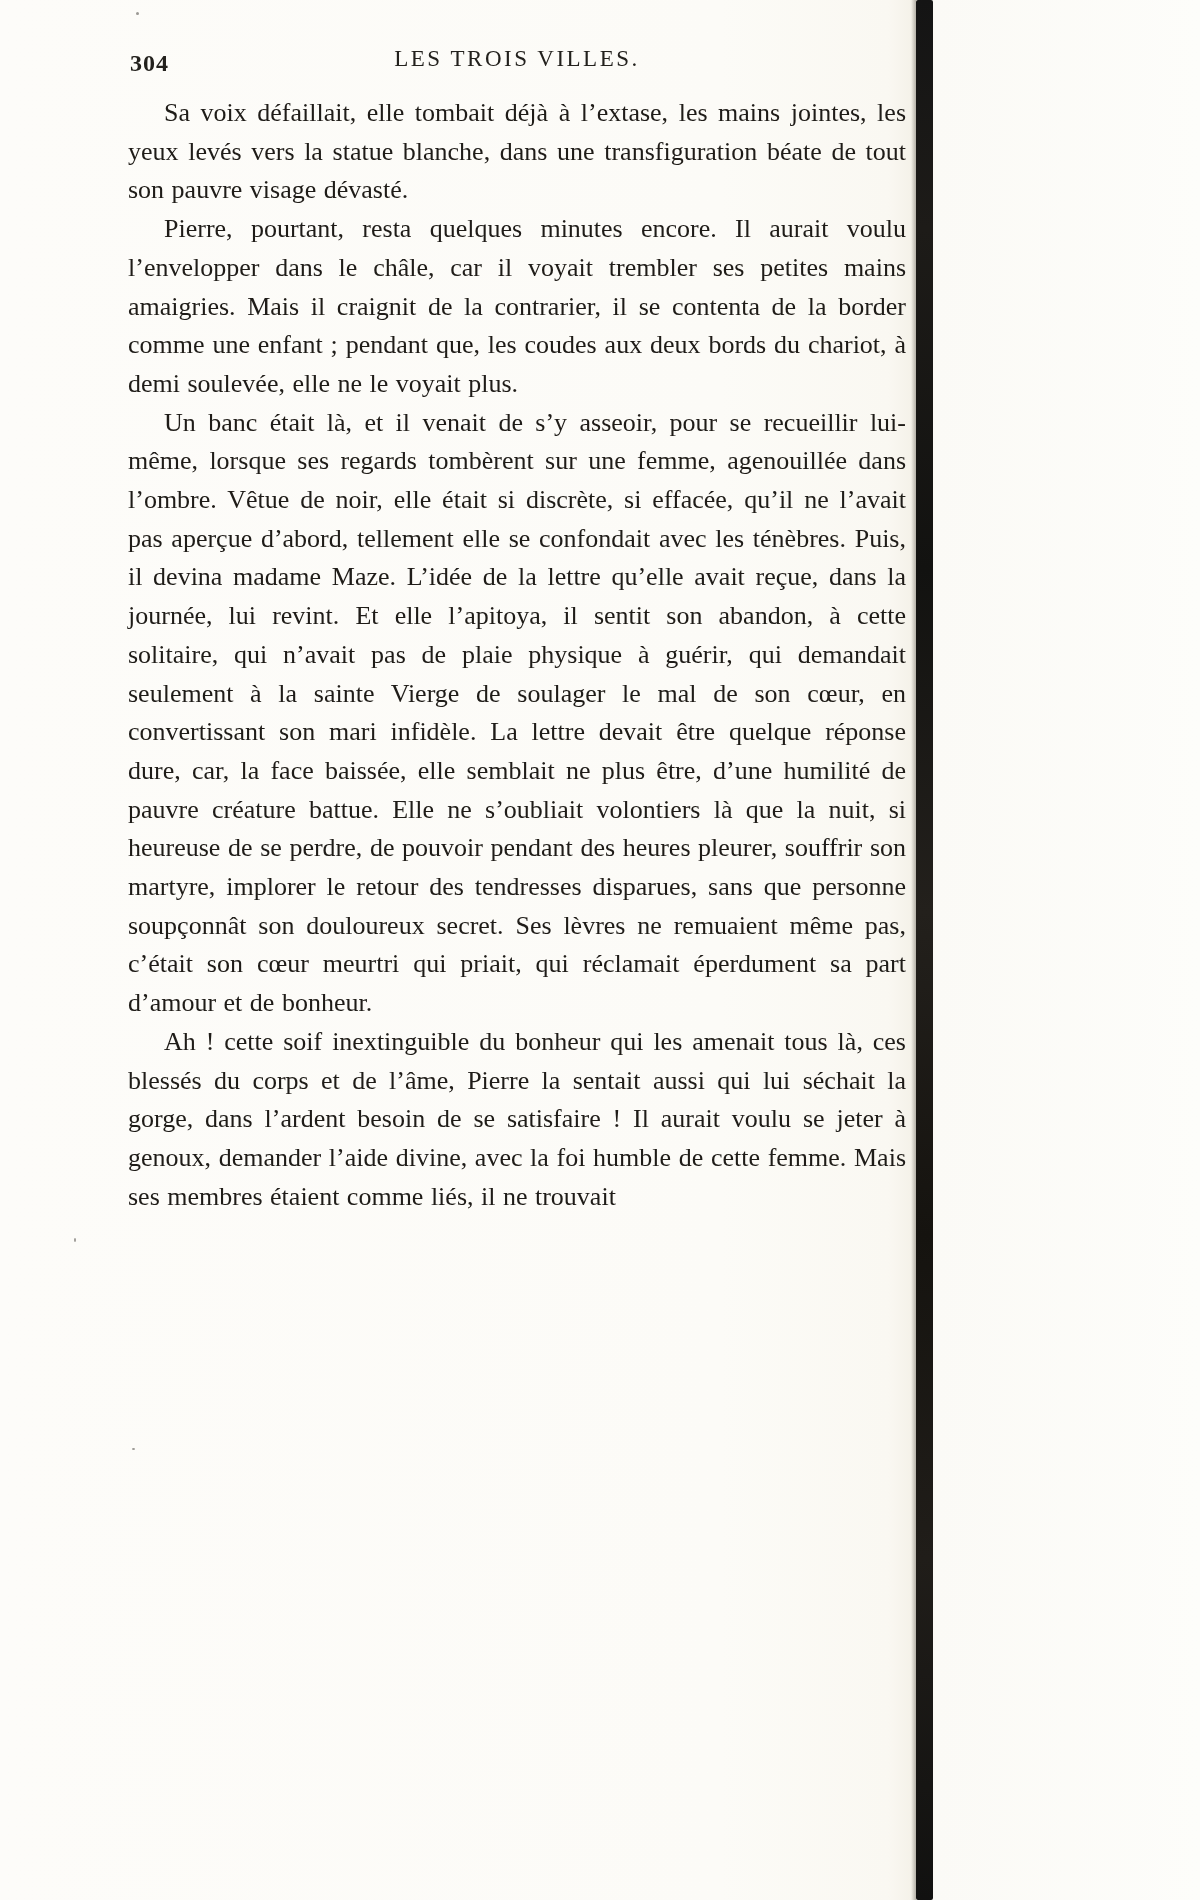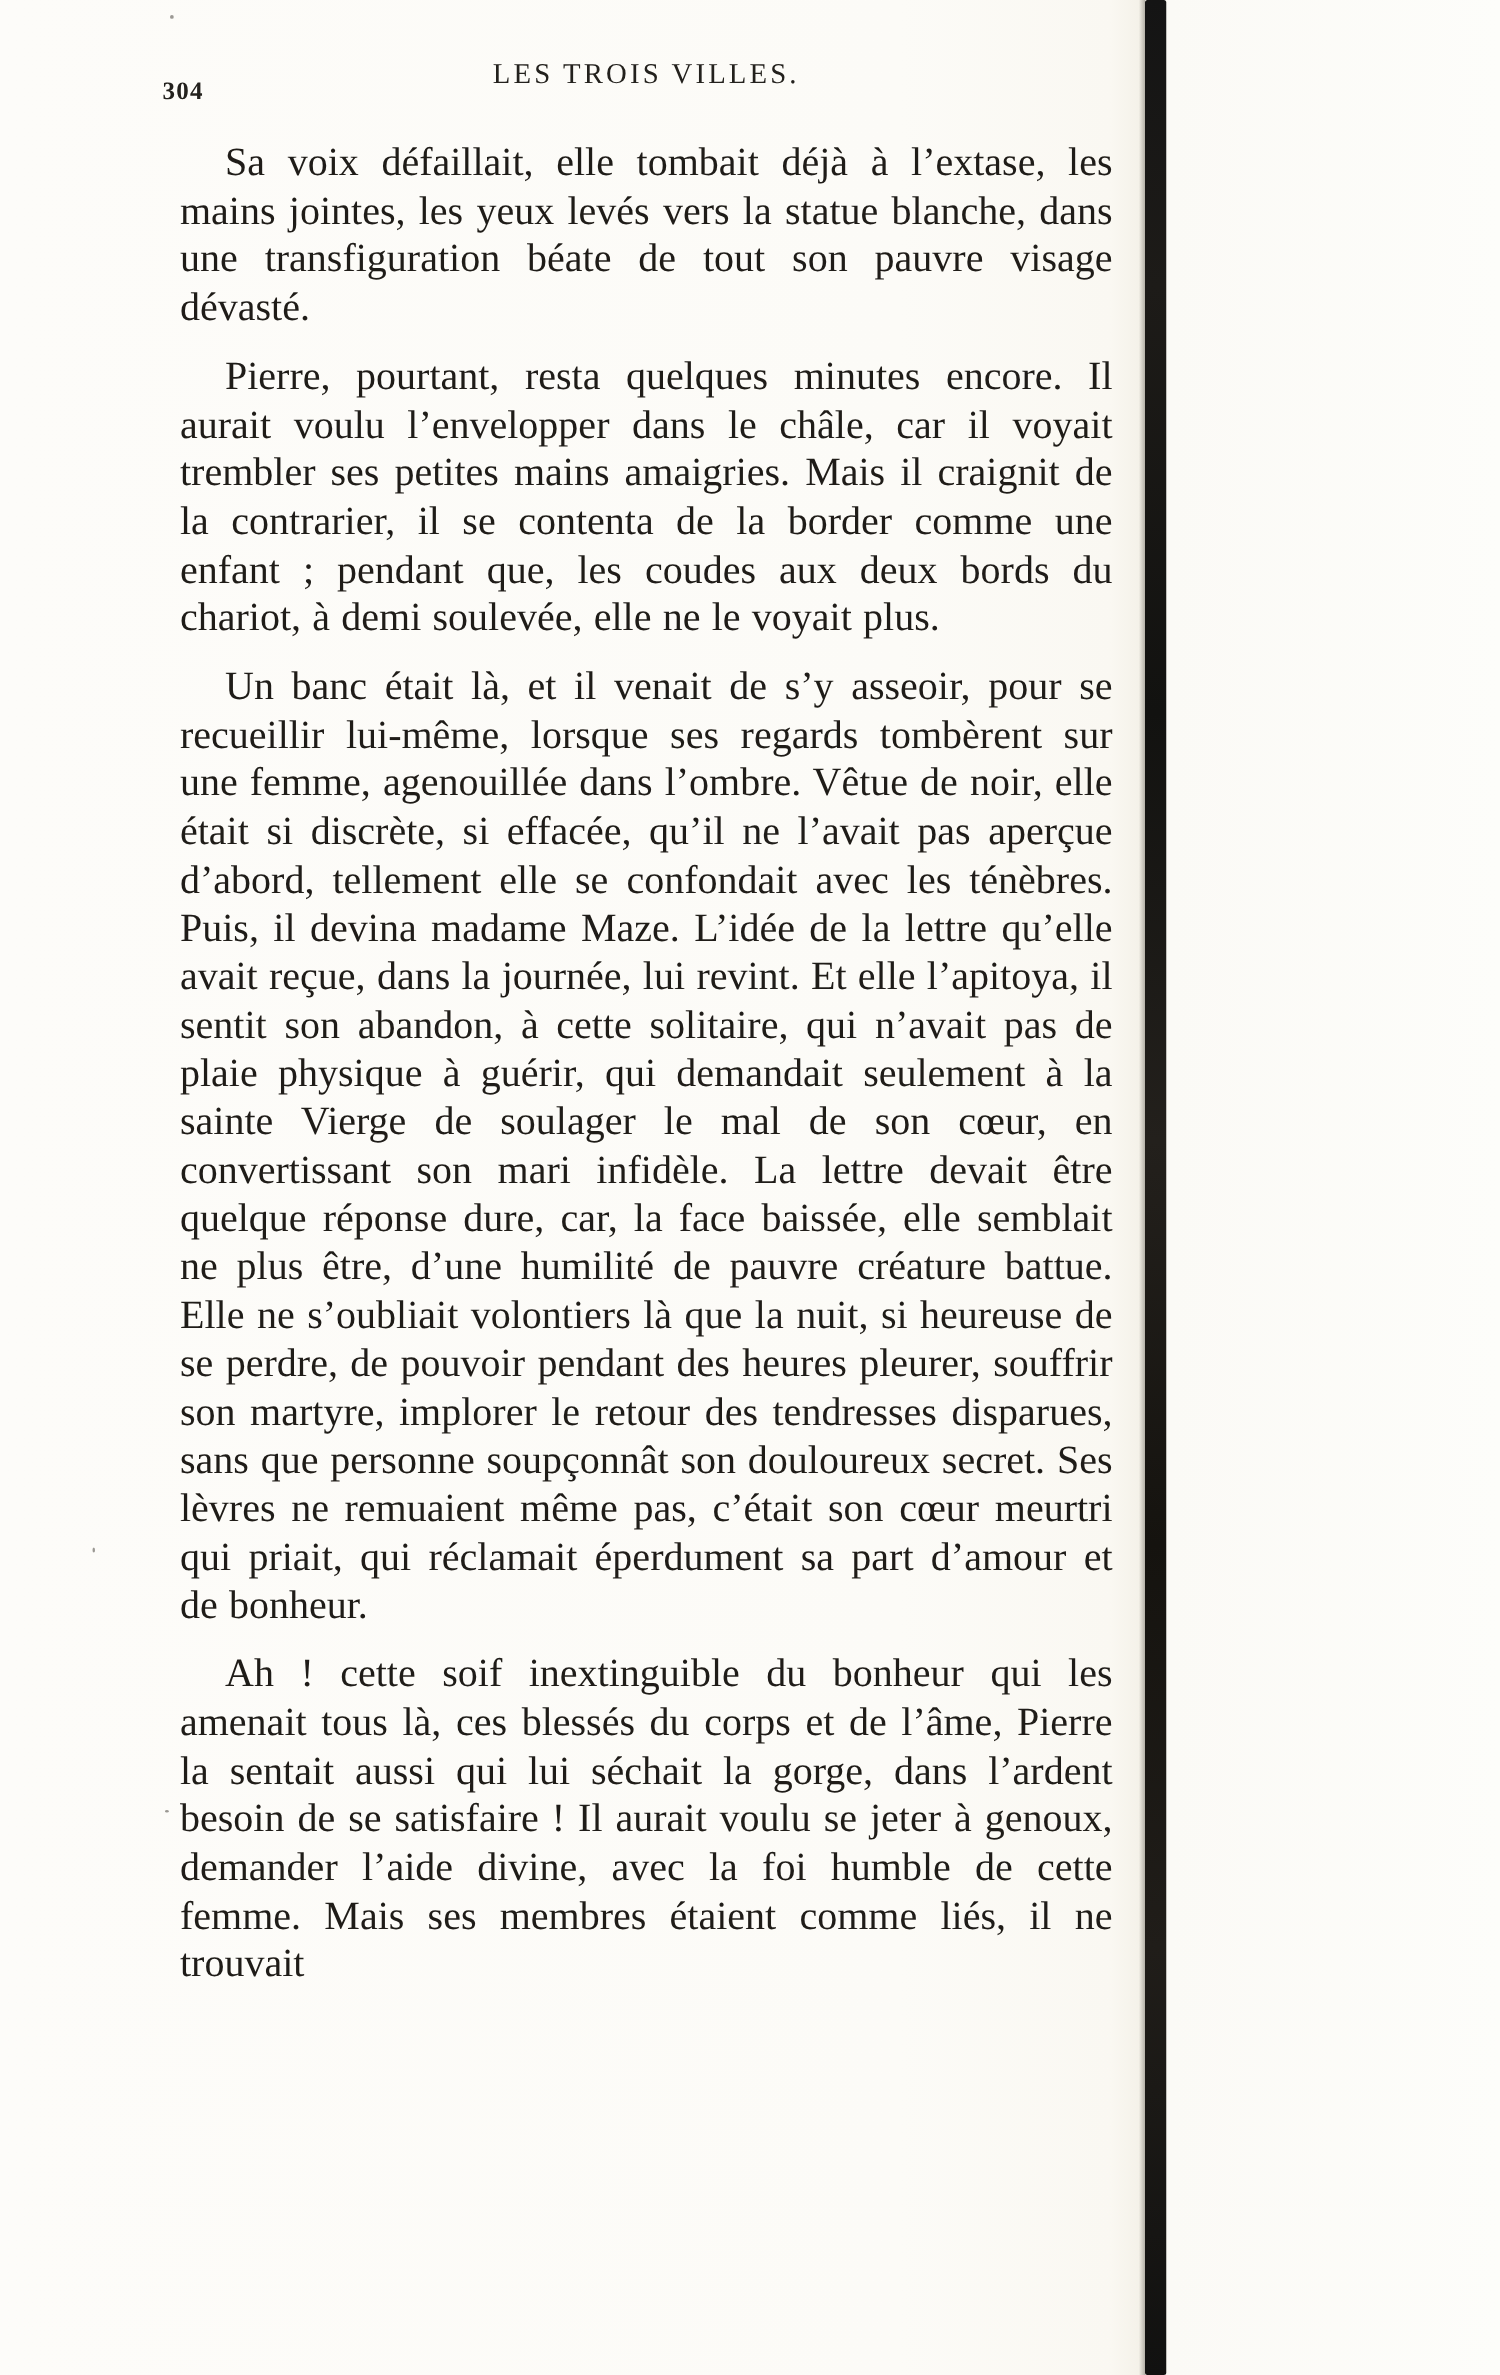--- a/index.html
+++ b/index.html
@@ -54,22 +54,22 @@
   .page-header {
     position: absolute;
     top: 46px;
     left: 128px;
     width: 778px;
     height: 34px;
   }
   .page-number {
     position: absolute;
     left: 2px;
-    top: 16px;
-    font-size: 20px;
+    top: 4px;
+    font-size: 24px;
     font-weight: 700;
     letter-spacing: 1px;
     color: #23211d;
   }
   .running-title {
     position: absolute;
     left: 0;
     right: 0;
     top: 0;
     text-align: center;
@@ -79,22 +79,22 @@
     color: #23211d;
   }
   .text-block {
     position: absolute;
     top: 94px;
     left: 128px;
     width: 778px;
     color: #1f1c18;
   }
   .text-block p {
-    margin: 16px;
-    font-size: 32px;
+    margin: 0;
+    font-size: 26px;
     line-height: 38.7px;
     text-align: justify;
     text-indent: 36px;
     word-spacing: 1px;
   }
   
   .speck {
     position: absolute;
     background: #3a362f;
     border-radius: 50%;

